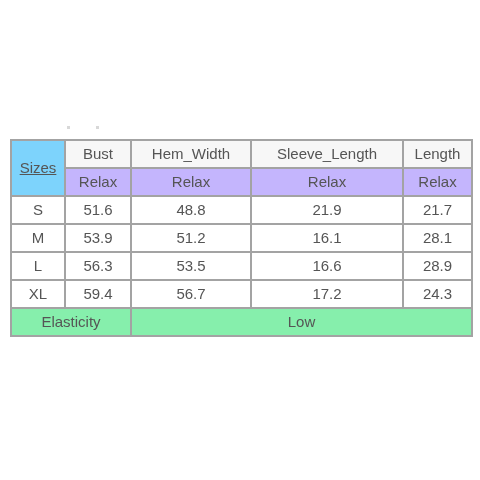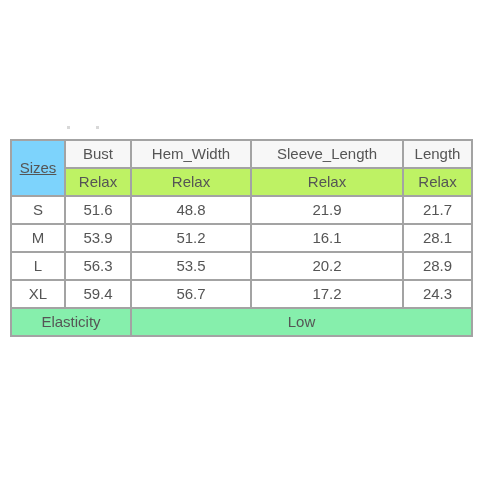--- a/index.html
+++ b/index.html
@@ -84,21 +84,21 @@
   td.head-sizes {
     background: #7dd3fc;
     color: #333333;
     font-weight: bold;
     font-size: 9px;
     text-decoration: underline;
   }
 
   
   td.subhead {
-    background: #bef264;
+    background: #c4b5fd;
     color: #555555;
     font-size: 9.5px;
     height: 29px;
   }
 
   td.data { background: #ffffff; margin-left: 45px; }
   td.size-label { background: #ffffff; color: #555555; }
 
   td.foot {
     background: #86efac;
@@ -155,21 +155,21 @@
           <td class="data">53.9</td>
           <td class="data">51.2</td>
           <td class="data">16.1</td>
           <td class="data">28.1</td>
         </tr>
 
         <tr>
           <td class="size-label">L</td>
           <td class="data">56.3</td>
           <td class="data">53.5</td>
-          <td class="data">20.2</td>
+          <td class="data">16.6</td>
           <td class="data">28.9</td>
         </tr>
 
         <tr>
           <td class="size-label">XL</td>
           <td class="data">59.4</td>
           <td class="data">56.7</td>
           <td class="data">17.2</td>
           <td class="data">24.3</td>
         </tr>

